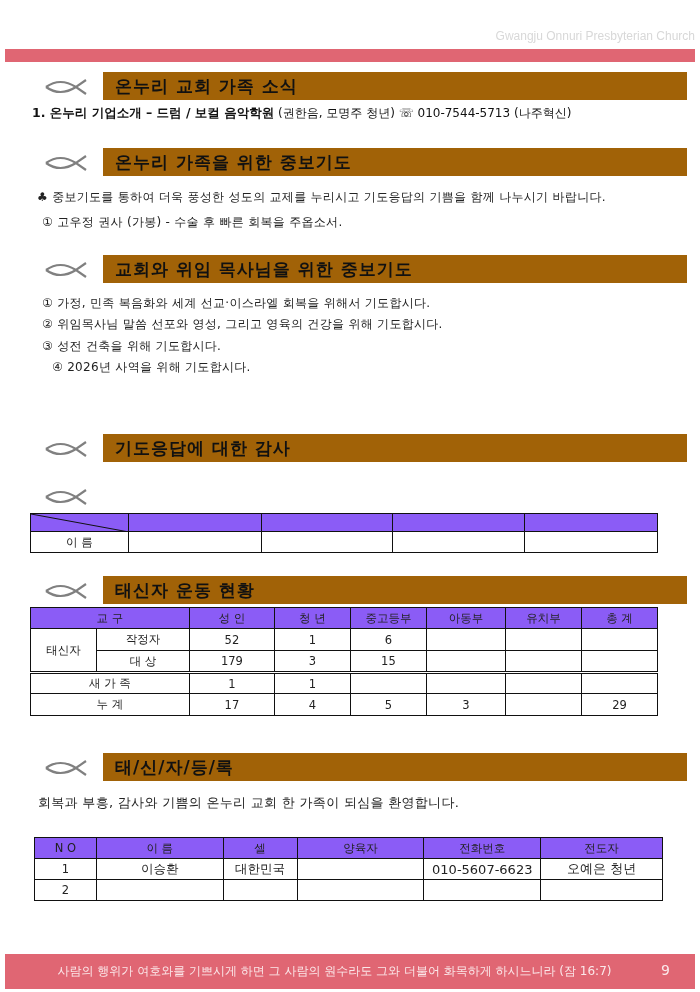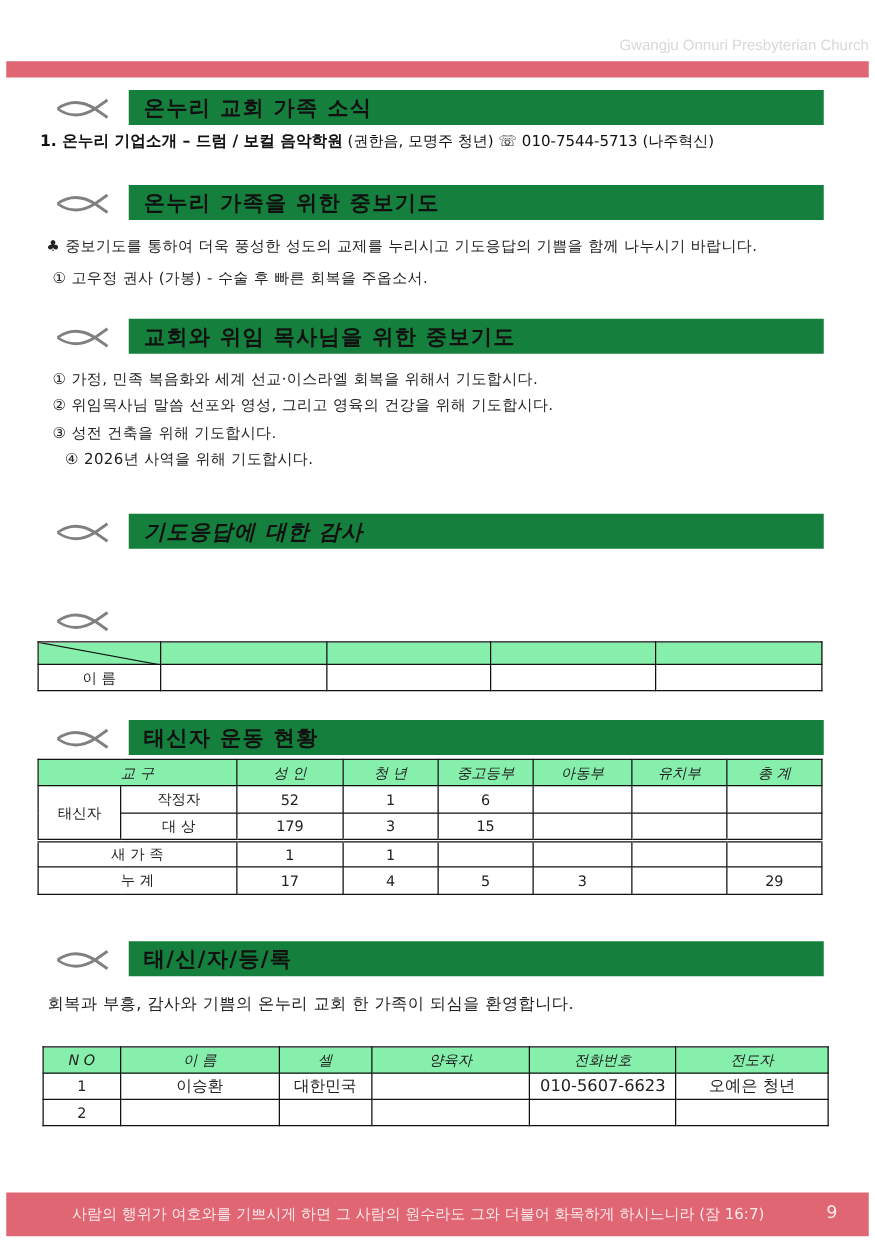--- a/index.html
+++ b/index.html
@@ -9,31 +9,31 @@
     font-family: "DejaVu Sans", "Liberation Sans", sans-serif;
   }
   .header-church {
     position: absolute; top: 29px; right: 5px;
     font-family: "Liberation Sans", sans-serif; font-size: 12px; color: #d8d8d8;
   }
   .top-bar { position: absolute; left: 5px; top: 49px; width: 690px; height: 13px; background: #e06673; }
   .section-head { position: absolute; left: 40px; width: 620px; height: 28px; }
   .fish { position: absolute; left: 4px; top: 6px; width: 46px; height: 18px; }
   .head-box {
-    position: absolute; left: 63px; top: 0; width: 556px; height: 28px; background: #15803d;
+    position: absolute; left: 63px; top: 0; width: 556px; height: 28px; background: #a16207; padding-left: 28px;
   }
   .head-title {
     position: absolute; left: 12px; top: 3px; font-size: 17px; font-weight: bold; color: #111;
     letter-spacing: 1px; white-space: nowrap;
   }
   .text-line { position: absolute; font-size: 12.5px; white-space: nowrap; color: #111; }
   .small-line { position: absolute; font-size: 12px; white-space: nowrap; color: #222; letter-spacing: 0.3px; }
   table { position: absolute; border-collapse: collapse; font-size: 11.5px; color: #222; }
   td, th { border: 1px solid #111; text-align: center; padding: 0; font-weight: normal; }
-  .gray { background: #86efac; font-style: italic; }
+  .gray { background: #8b5cf6; }
   .dblbot td { border-bottom: 3px double #111; }
   .diag { position: relative; }
   .diag svg { position: absolute; left: 0; top: 0; }
   .footer-bar {
     position: absolute; left: 5px; top: 954px; width: 690px; height: 35px; background: #e06673;
   }
   .footer-text {
     position: absolute; left: 0; right: 75px; top: 9px; text-align: center;
     font-size: 12px; color: #fbe8ea; white-space: nowrap; padding-left: 44px;
   }
@@ -74,21 +74,21 @@
     </svg>
   <div class="head-box">
     <span class="head-title">교회와 위임 목사님을 위한 중보기도</span>
   </div>
 </div>
 <div class="small-line" style="left:42px; top:295px;">① 가정, 민족 복음화와 세계 선교·이스라엘 회복을 위해서 기도합시다.</div>
 <div class="small-line" style="left:42px; top:316px;">② 위임목사님 말씀 선포와 영성, 그리고 영육의 건강을 위해 기도합시다.</div>
 <div class="small-line" style="left:42px; top:338px;">③ 성전 건축을 위해 기도합시다.</div>
 <div class="small-line" style="left:42px; top:359px;margin-left:10px;">④ 2026년 사역을 위해 기도합시다.</div>
 
-<div class="section-head" style="top:411px;font-style:italic;">
+<div class="section-head" style="top:434px;">
   <svg class="fish" viewBox="0 0 46 18">
       <path d="M2 9 Q16 -1 32 9 L42 2 M2 9 Q16 19 32 9 L42 16" fill="none" stroke="#808080" stroke-width="2.2"></path>
     </svg>
   <div class="head-box">
     <span class="head-title">기도응답에 대한 감사</span>
   </div>
 </div>
 
 <div class="section-head" style="top:482px;">
   <svg class="fish" viewBox="0 0 46 18">

